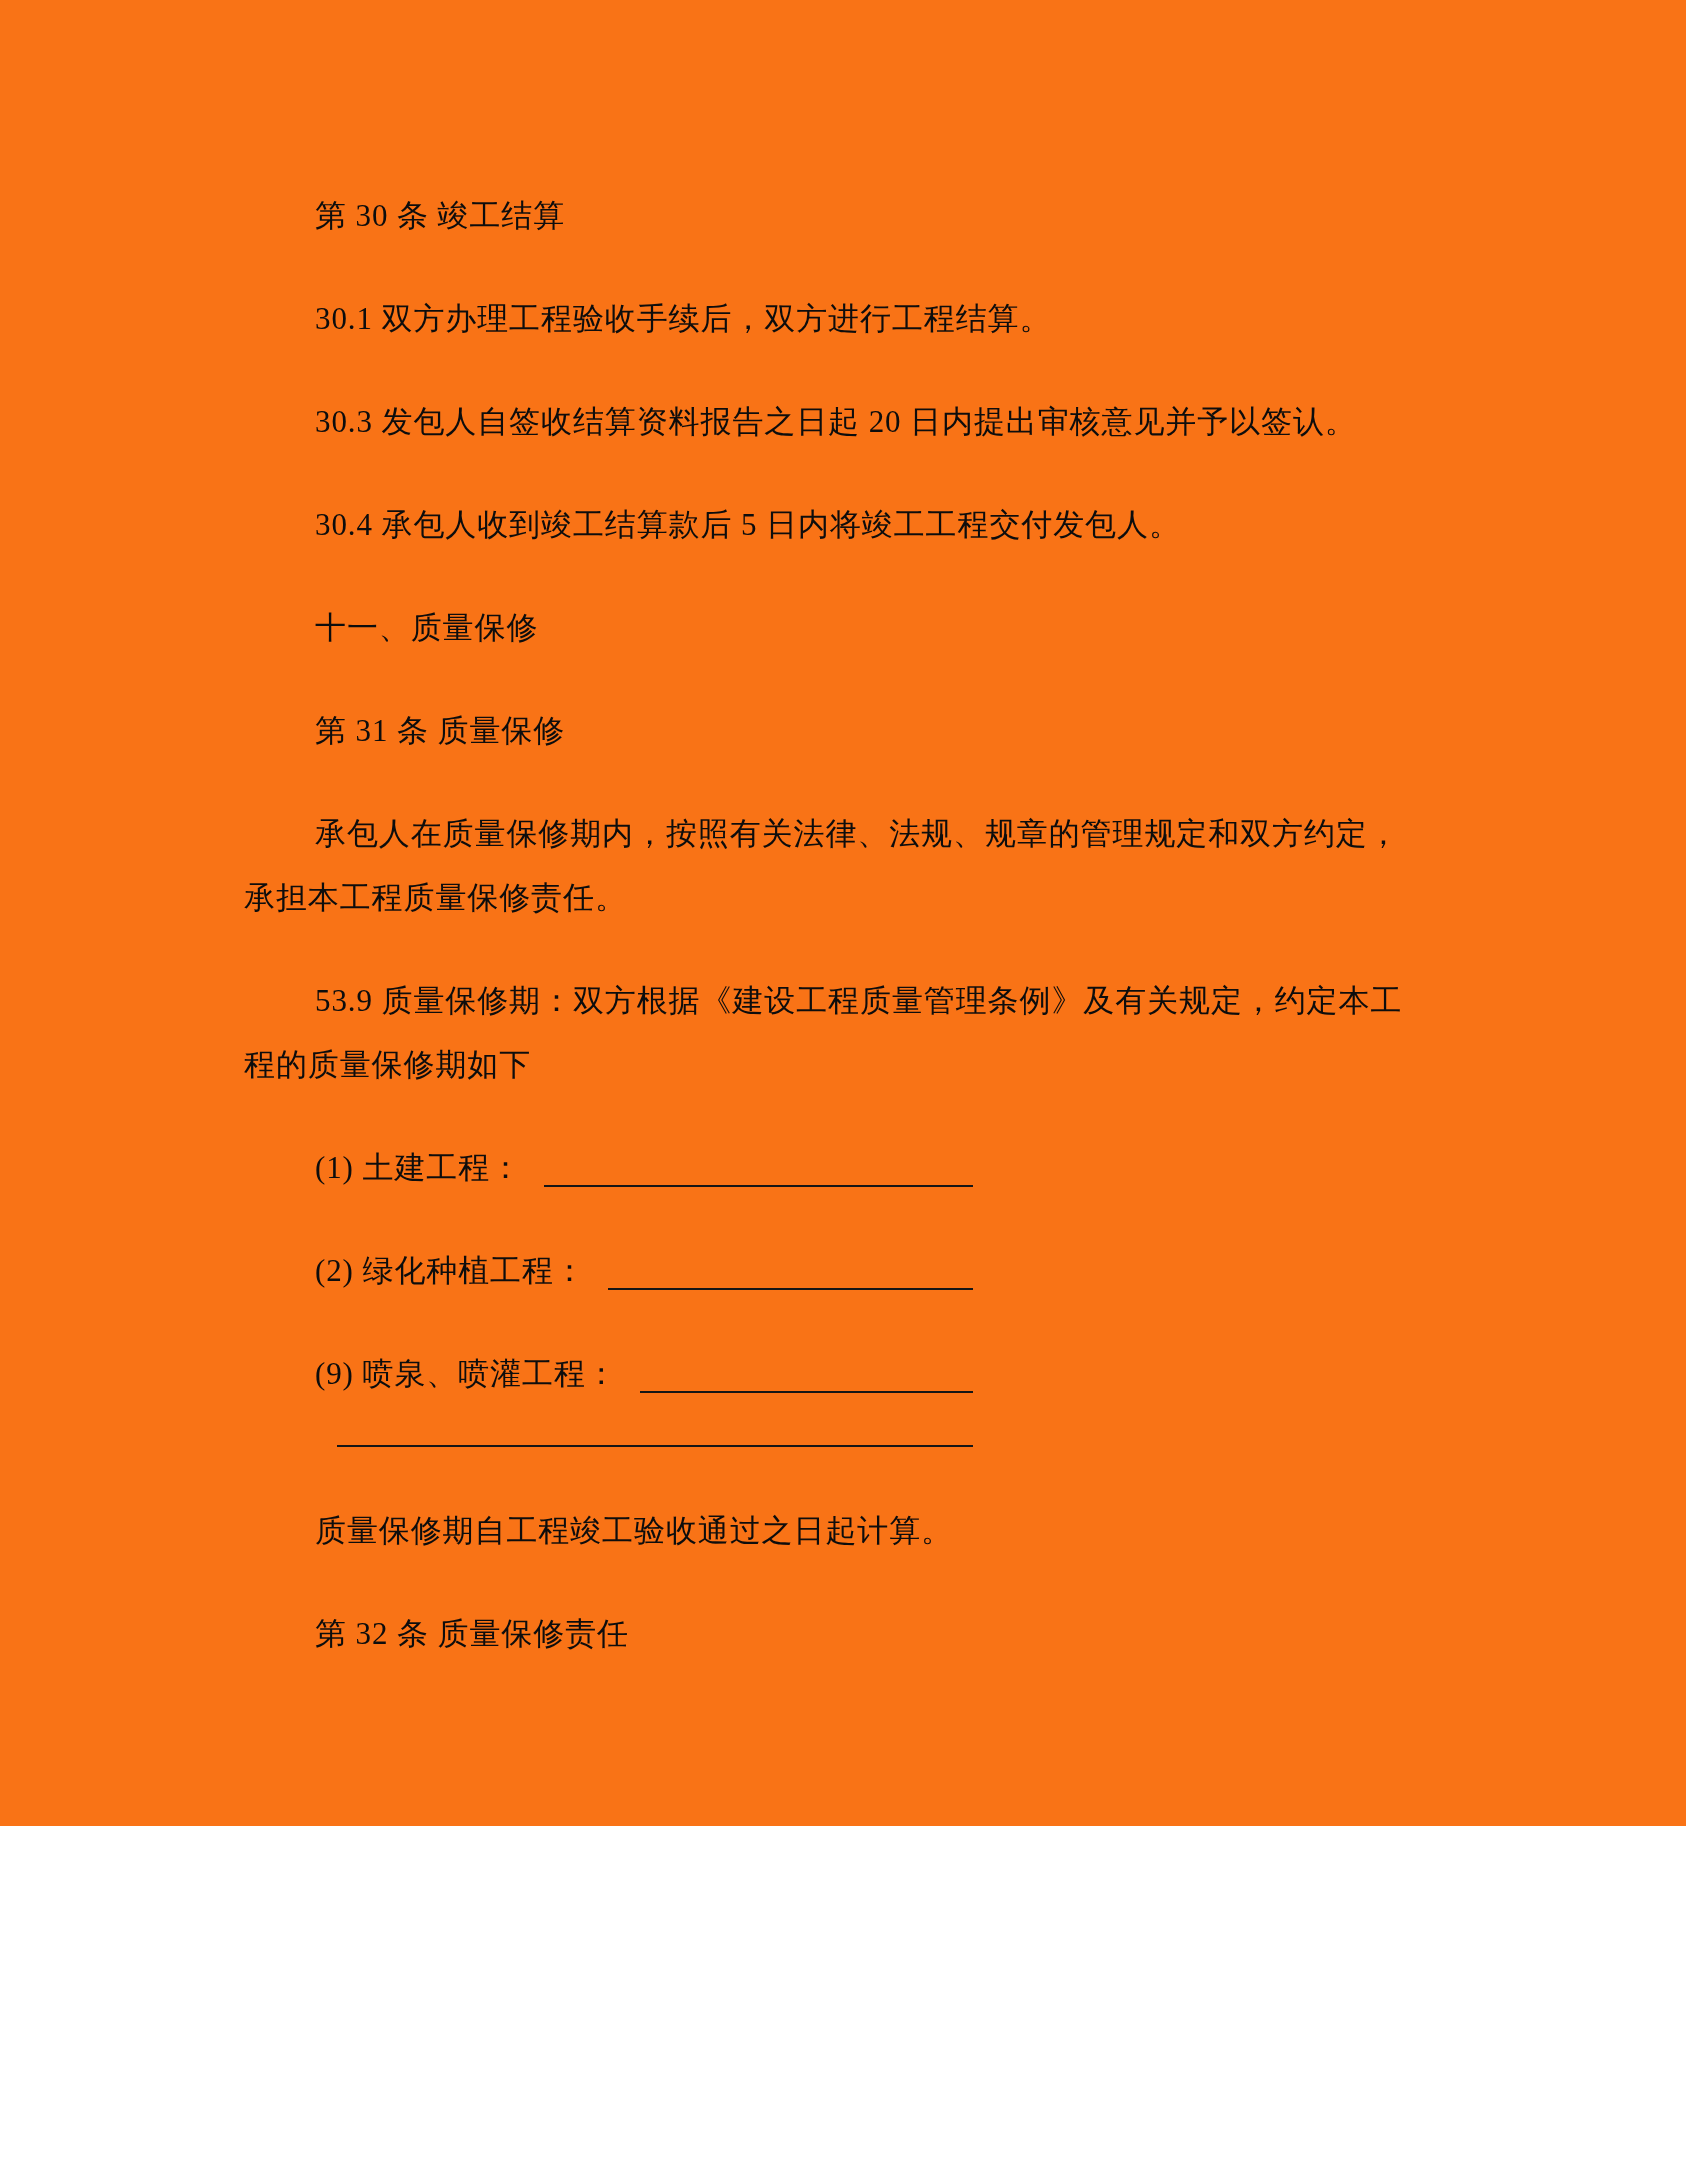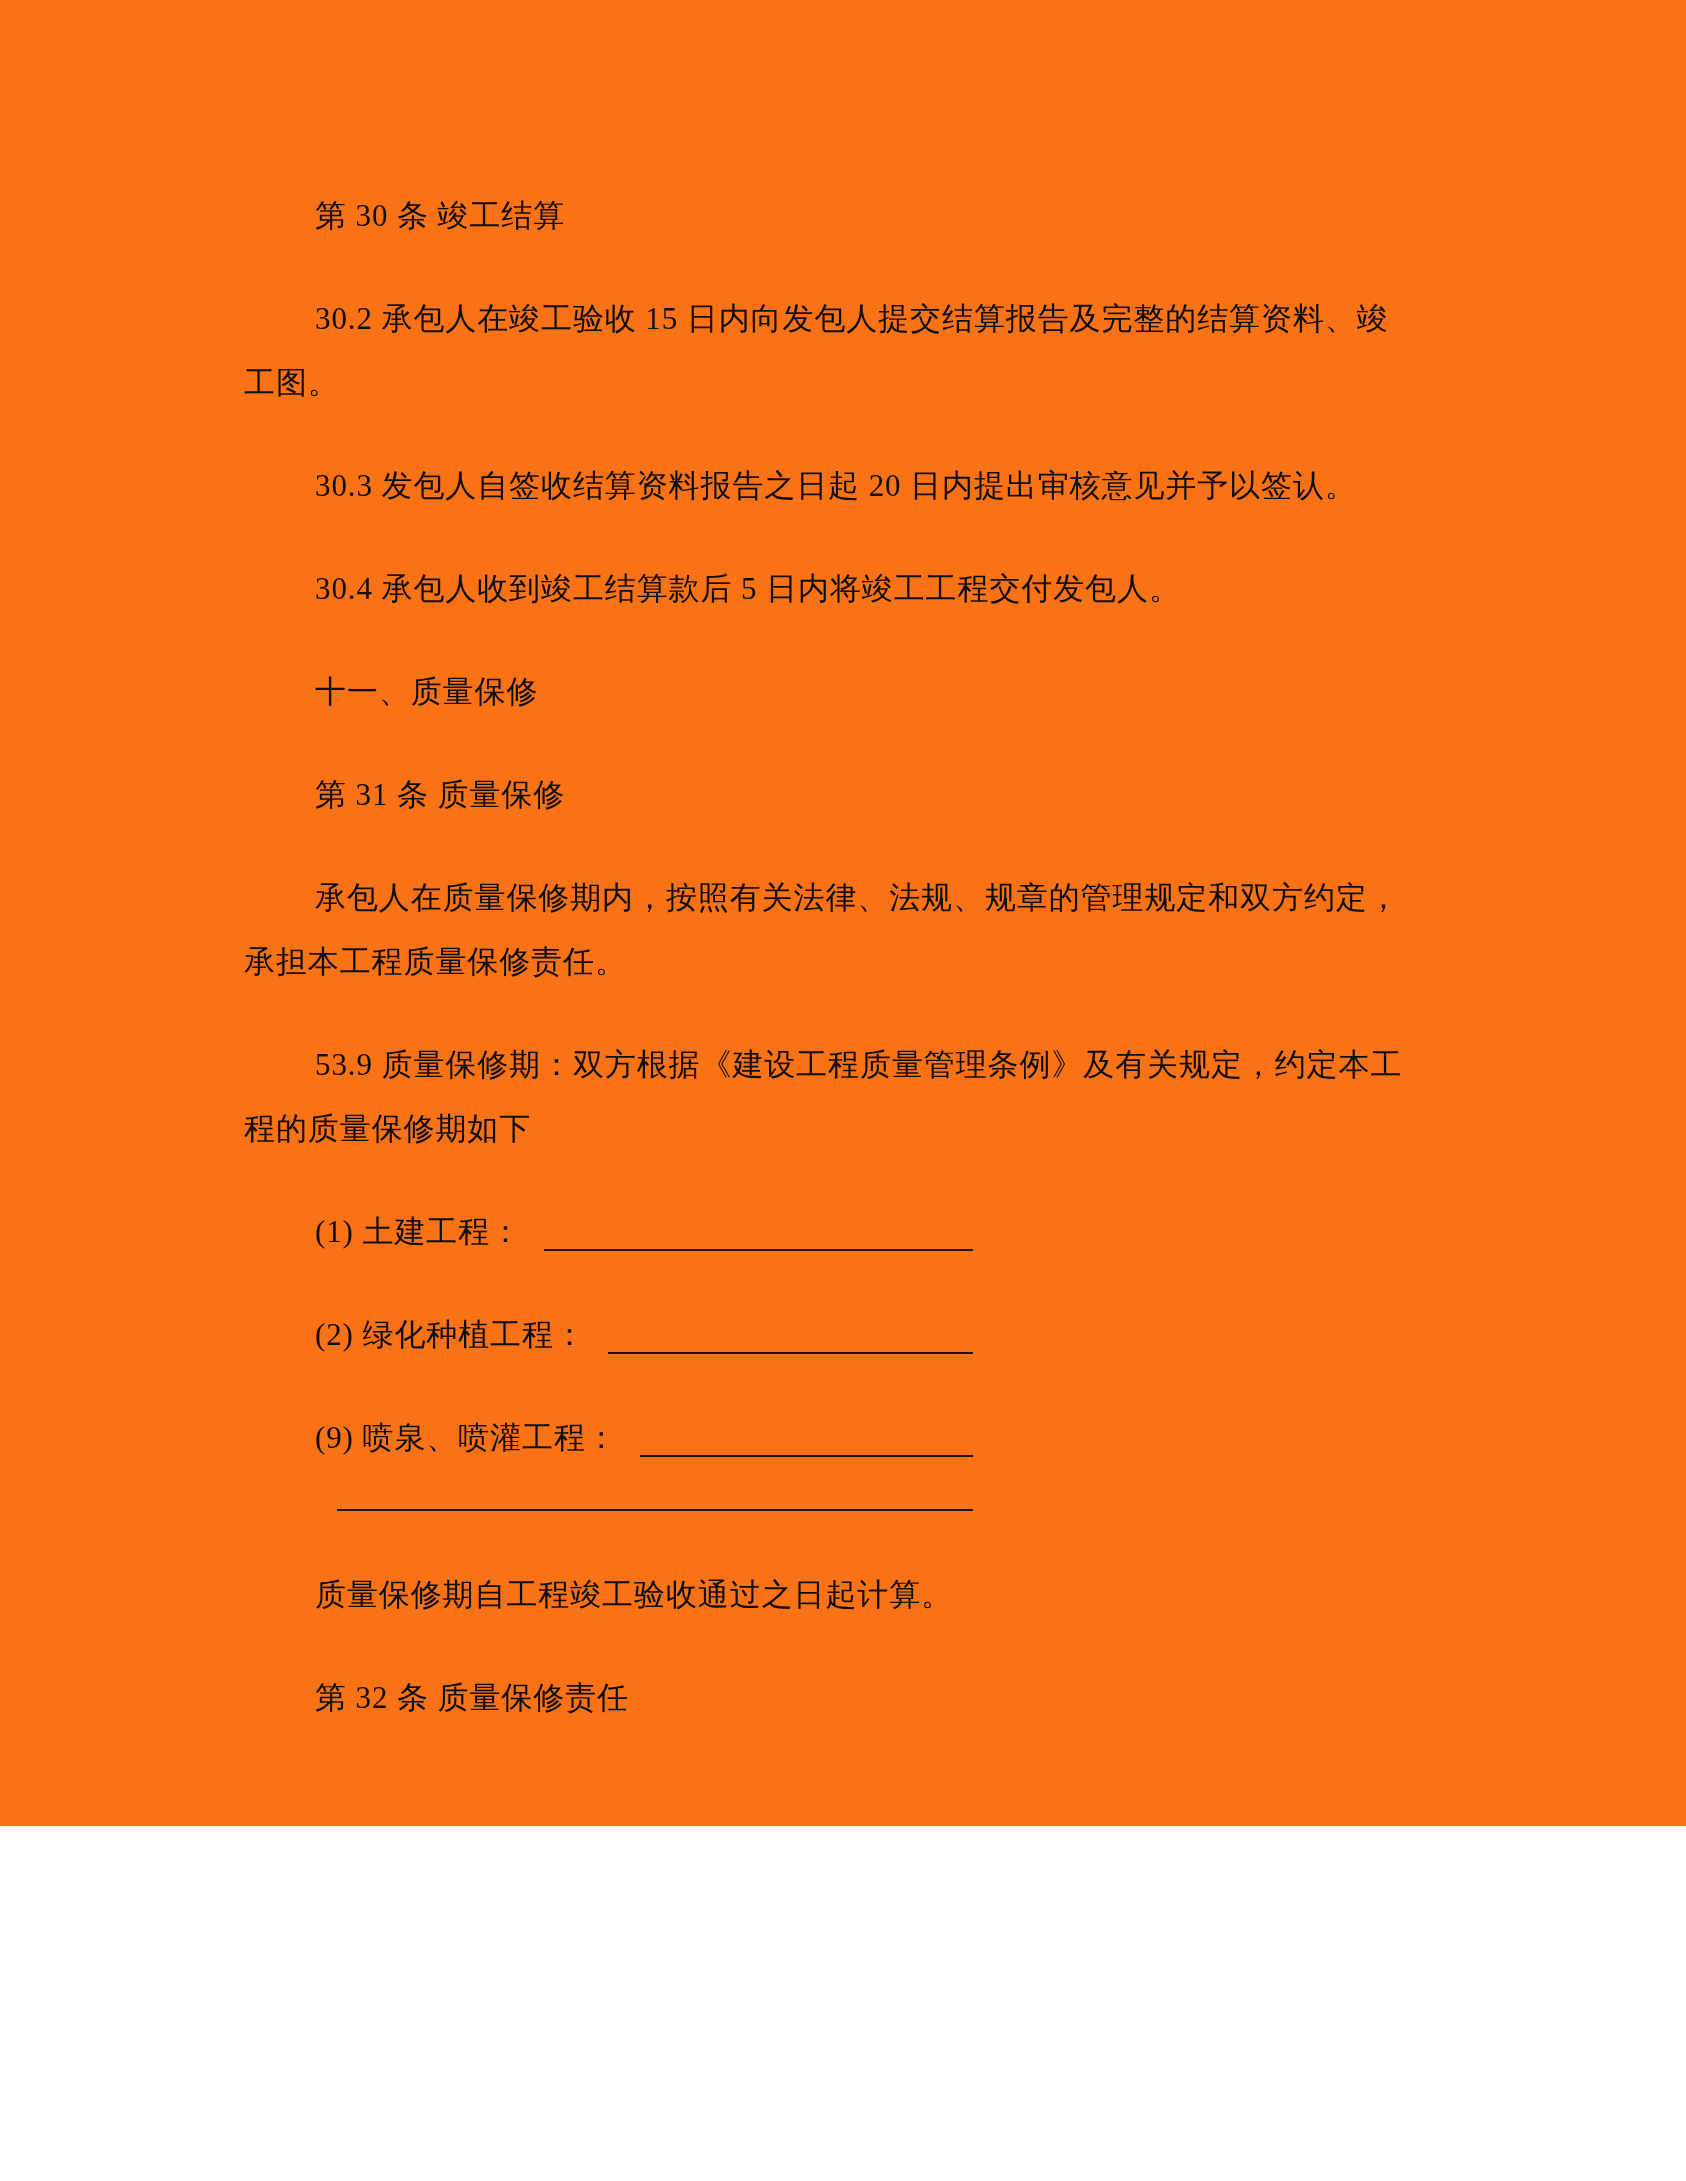--- a/index.html
+++ b/index.html
@@ -56,25 +56,24 @@
 </head>
 <body>
 
 <div class="page">
   <div class="content">
 
     <div class="para">
       <div class="line indent">第 30 条 竣工结算</div>
     </div>
 
+    <div class="para">
+      <div class="line indent">30.1 双方办理工程验收手续后，双方进行工程结算。</div>
+    </div>
 
-    <div class="para">
-      <div class="line indent">30.2 承包人在竣工验收 15 日内向发包人提交结算报告及完整的结算资料、竣</div>
-      <div class="line">工图。</div>
-    </div>
 
     <div class="para">
       <div class="line indent">30.3 发包人自签收结算资料报告之日起 20 日内提出审核意见并予以签认。</div>
     </div>
 
     <div class="para">
       <div class="line indent">30.4 承包人收到竣工结算款后 5 日内将竣工工程交付发包人。</div>
     </div>
 
     <div class="para">

